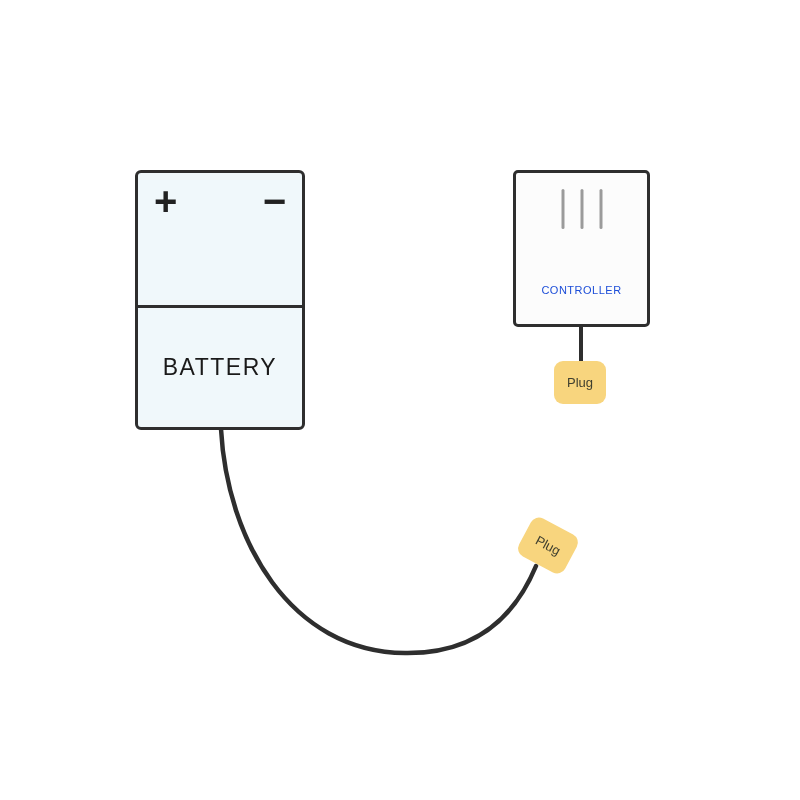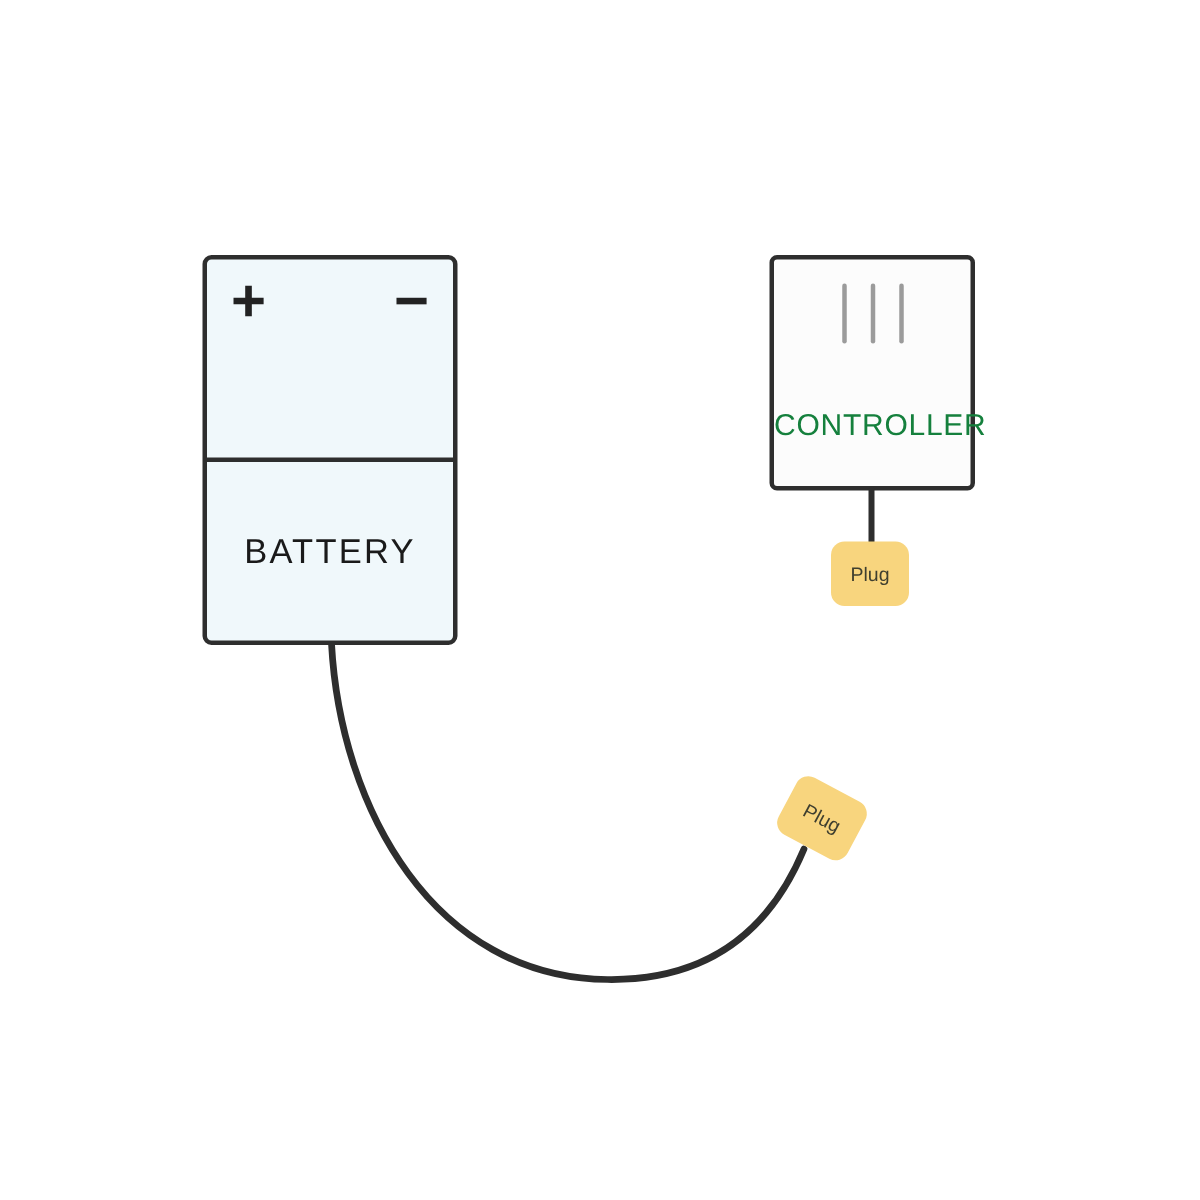--- a/index.html
+++ b/index.html
@@ -44,21 +44,21 @@
   }
   .vents {
     position: absolute; top: 16px; left: 50%; transform: translateX(-50%);
     display: flex; gap: 16px;
   }
   .vent {
     width: 3px; height: 40px; background: #9b9b9b; border-radius: 2px;
   }
   .controller-label {
     position: absolute; bottom: 28px; left: 0; width: 100%;
-    text-align: center; font-size: 20px; letter-spacing: 0.5px; color: #15803d;
+    text-align: center; font-size: 11px; letter-spacing: 0.5px; color: #1d4ed8;
   }
 
   
   .connector {
     position: absolute; left: 579px; top: 325px; width: 4px; height: 40px;
     background: #2e2e2e; border-radius: 2px;
   }
   .plug {
     position: absolute; width: 52px; height: 43px;
     background: #f8d57e; border-radius: 9px;

